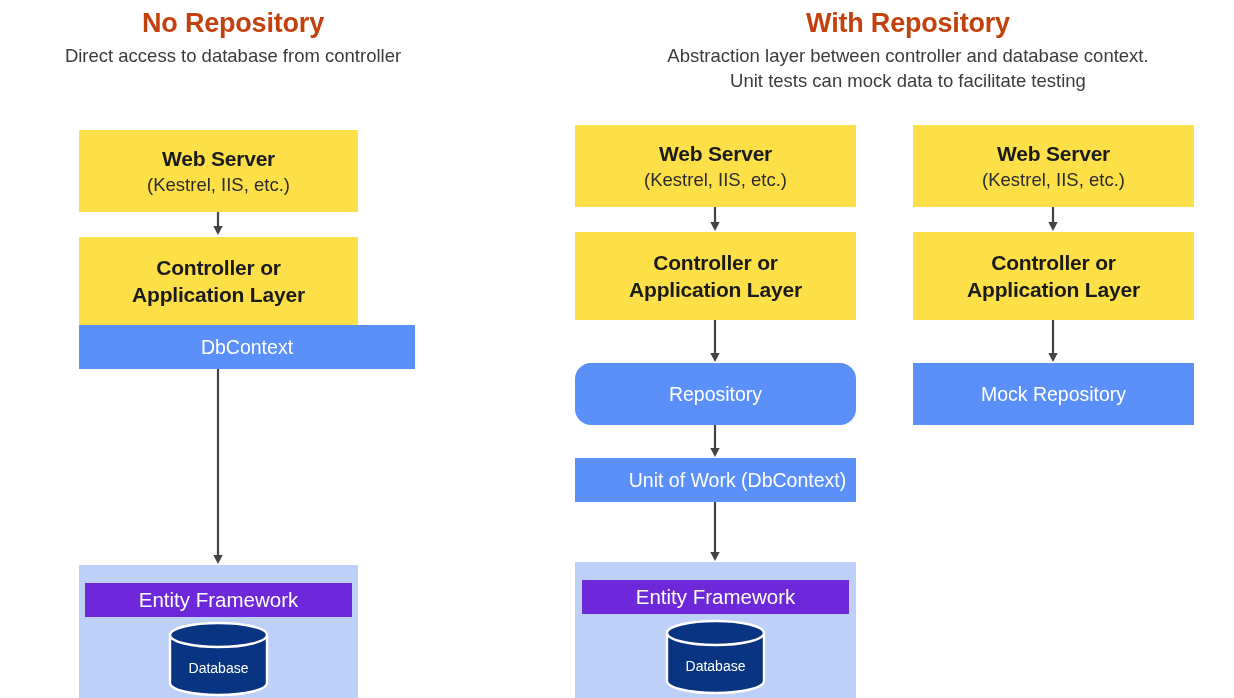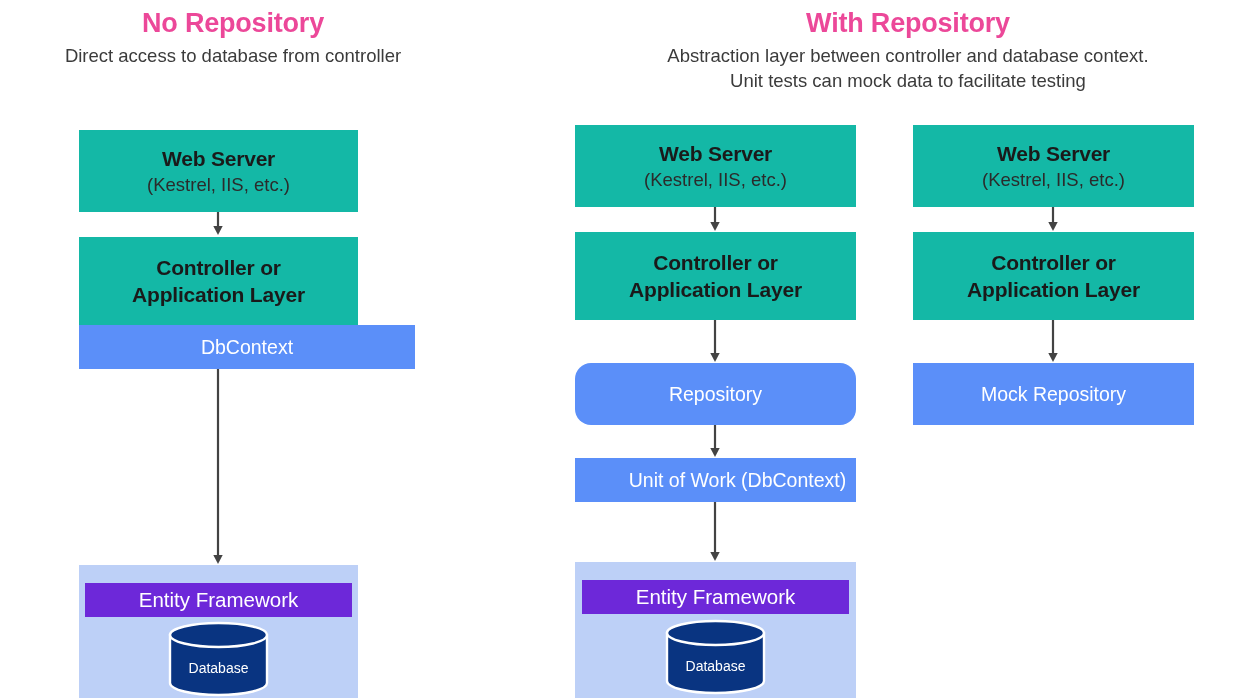--- a/index.html
+++ b/index.html
@@ -17,21 +17,21 @@
   }
 
   
   .panel-header {
     position: absolute;
     text-align: center;
   }
   .panel-title {
     font-size: 27px;
     font-weight: bold;
-    color: #ec4899;
+    color: #c2410c;
     line-height: 34px;
     letter-spacing: -0.2px;
   }
   .panel-sub {
     font-size: 18.5px;
     font-weight: normal;
     color: #3b3b3b;
     line-height: 25px;
     margin-top: 3px;
   }
@@ -43,21 +43,21 @@
   .box {
     position: absolute;
     box-sizing: border-box;
     display: flex;
     flex-direction: column;
     align-items: center;
     justify-content: center;
     text-align: center;
   }
   .box-gray {
-    background: #14b8a6;
+    background: #fde047;
     color: #1a1a1a;
   }
   .box-blue {
     background: #5b8ff9;
     color: #ffffff;
   }
   .box-lightblue {
     background: #bdd0f7;
   }
   .box-navy {

